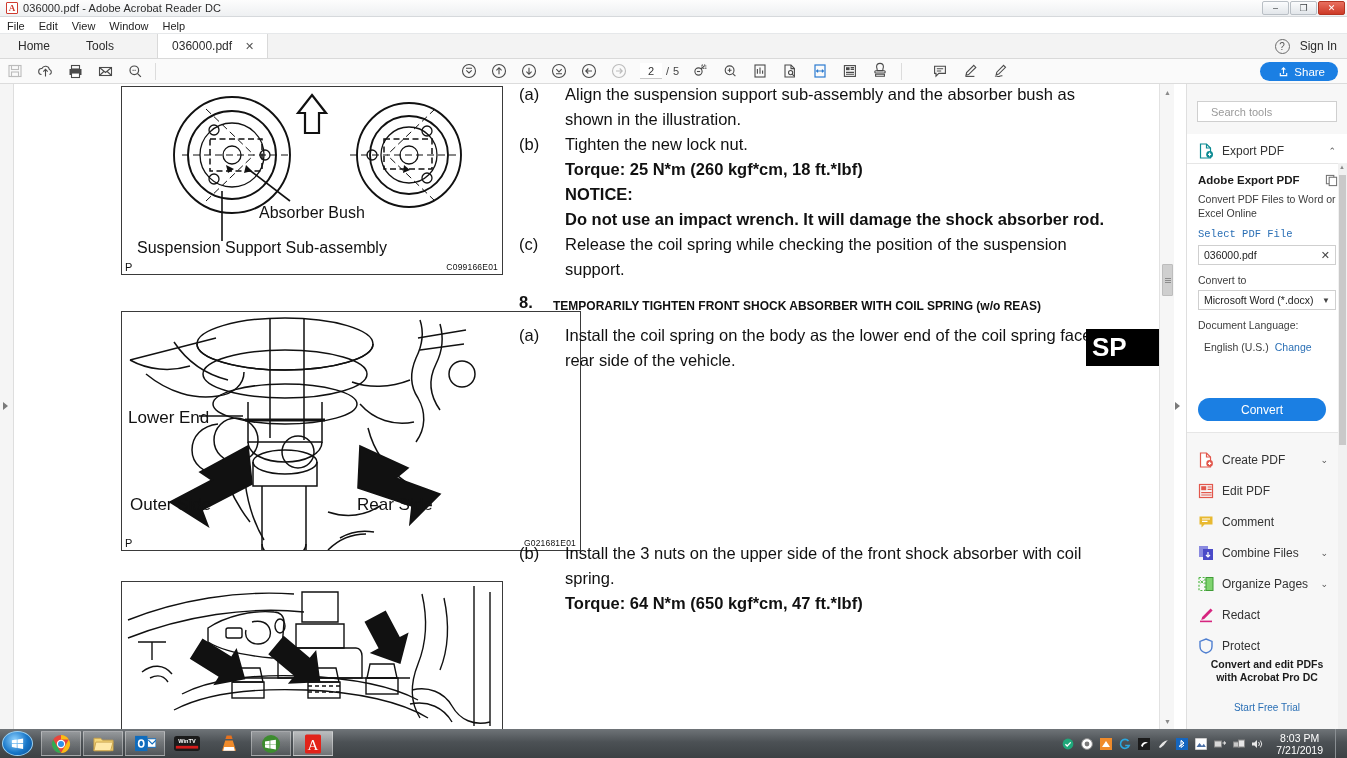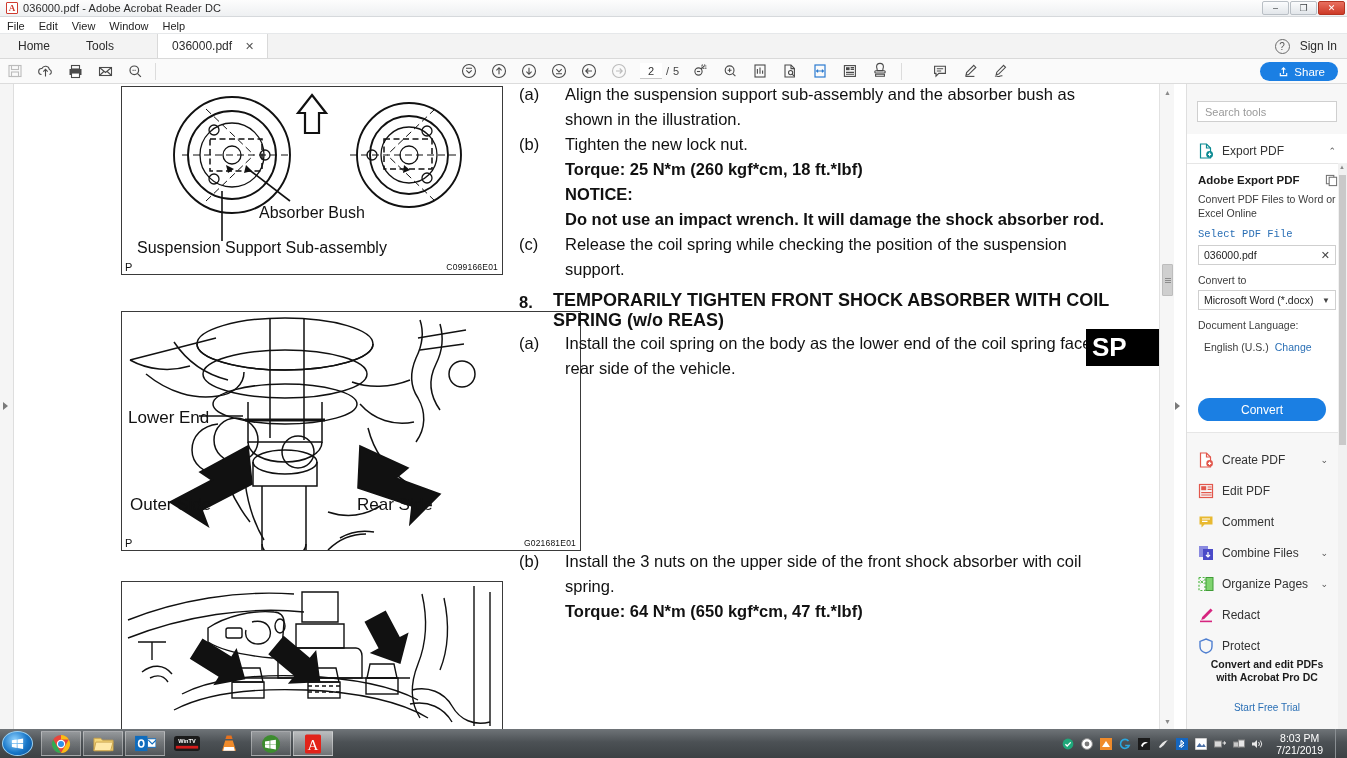--- a/index.html
+++ b/index.html
@@ -113,21 +113,21 @@
   .page {
     position:absolute; left:0; top:0; width:1147px; height:645px; background:#fff;
   }
   
   .txtcol { position:absolute; left:505px; top:0px; width:600px; }
   .row { display:flex; font-size:16.5px; color:#111; line-height:25px; font-family:"Liberation Sans", sans-serif; }
   .lbl { width:46px; flex:none; }
   .body { flex:1; }
   .b { font-weight:bold; }
   .secnum { width:34px; flex:none; font-weight:bold; font-size:16.5px; }
-  .sechead { font-weight:bold; font-size:18px; line-height:20px; }
+  .sechead { font-weight:bold; font-size:12px; line-height:32px; }
 
   
   .fig { position:absolute; border:1px solid #3a3a3a; background:#fff; }
   .fig .pmark { position:absolute; left:3px; bottom:1px; font-size:11px; color:#111; }
   .fig .code { position:absolute; right:4px; bottom:2px; font-size:8.5px; color:#111; letter-spacing:0.2px; }
   .fig svg { display:block; }
 
   
   .spbox {
     position:absolute; left:1086px; top:329px; width:74px; height:37px;
@@ -158,21 +158,21 @@
     border-top:4px solid transparent; border-bottom:4px solid transparent;
   }
 
   
   .rightpanel {
     position:absolute; left:1186px; top:84px; width:161px; height:645px;
     background:#f7f7f7; border-left:1px solid #dfdfdf;
   }
   .searchtools {
     margin:17px 10px 0 10px; height:21px; background:#fff;
-    border:1px solid #cfcfcf; display:flex; align-items:center; padding-left:7px;
+    border:1px solid #cfcfcf; display:flex; align-items:center; padding-left:13px;
     font-size:11px; color:#9a9a9a;
   }
   .toolrow {
     height:31px; display:flex; align-items:center; gap:8px; padding:0 11px;
     font-size:12px; color:#333; background:#f7f7f7;
   }
   .toolrow.white { background:#ffffff; }
   .toolrow .chev { margin-left:auto; font-size:9px; color:#555; }
   .ticon { width:16px; height:16px; flex:none; }
   .exportcard {

